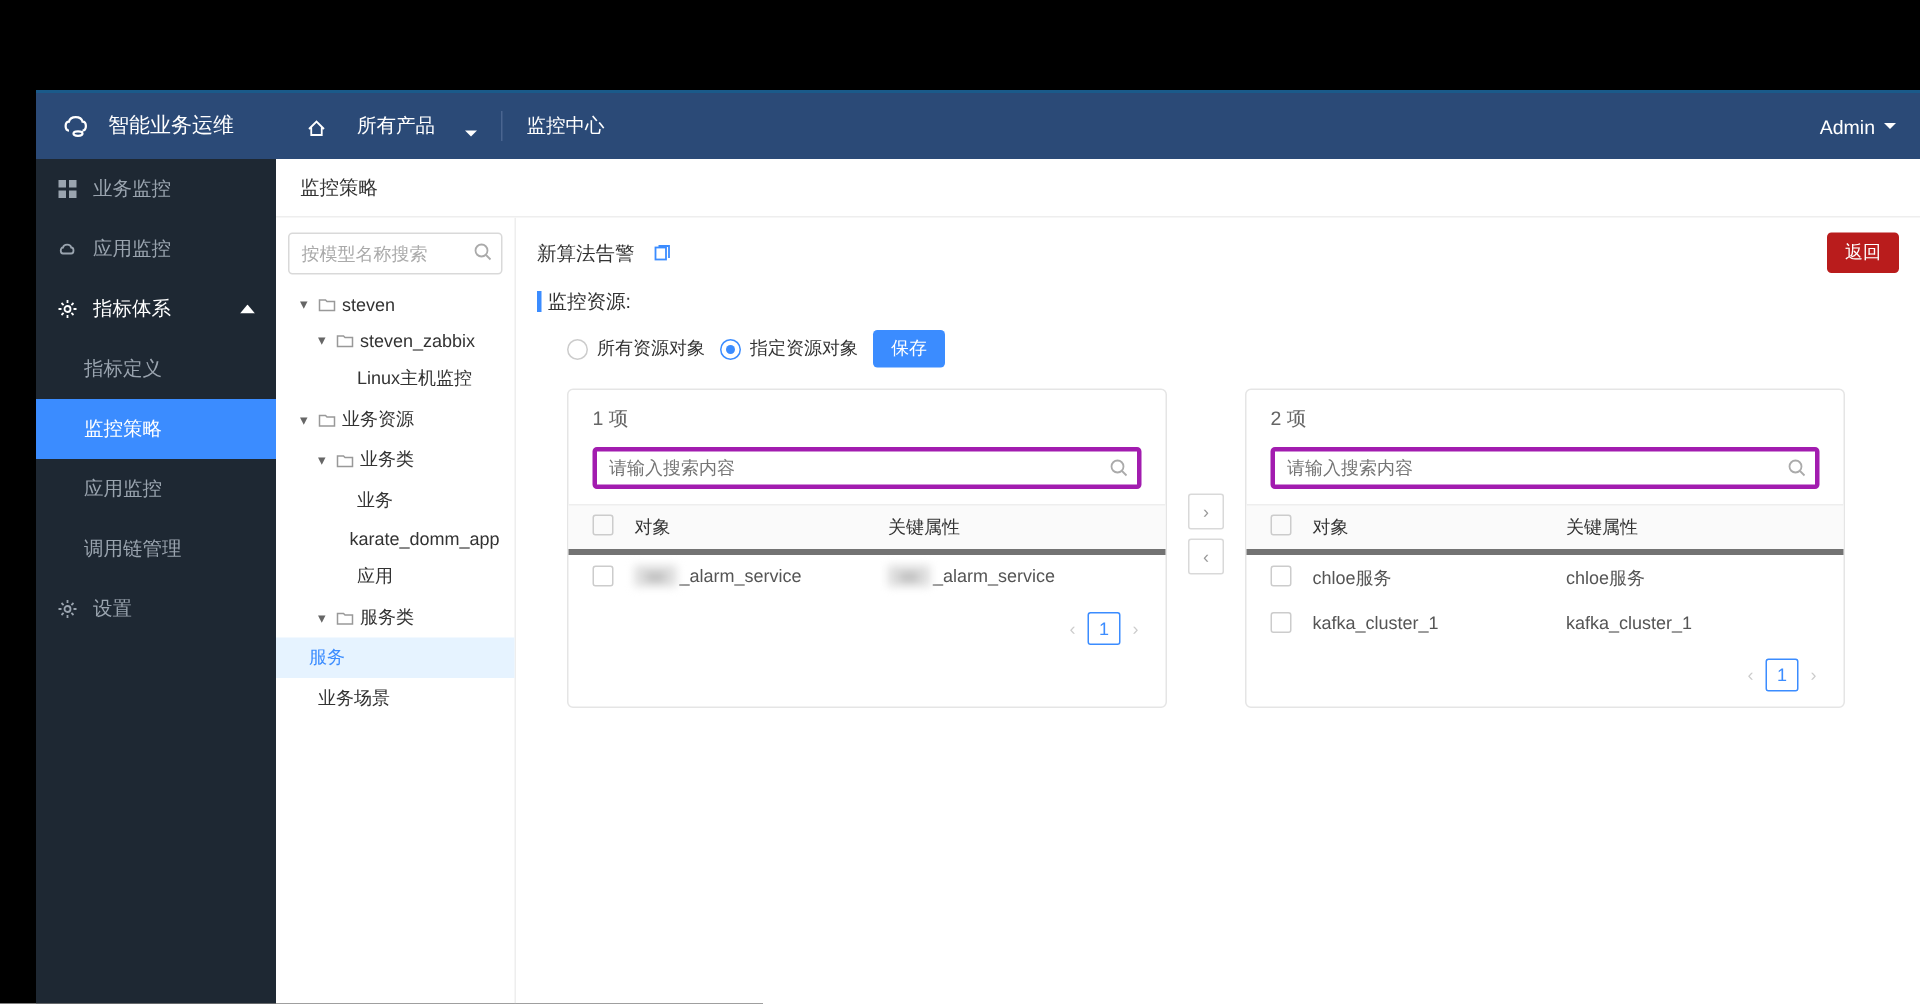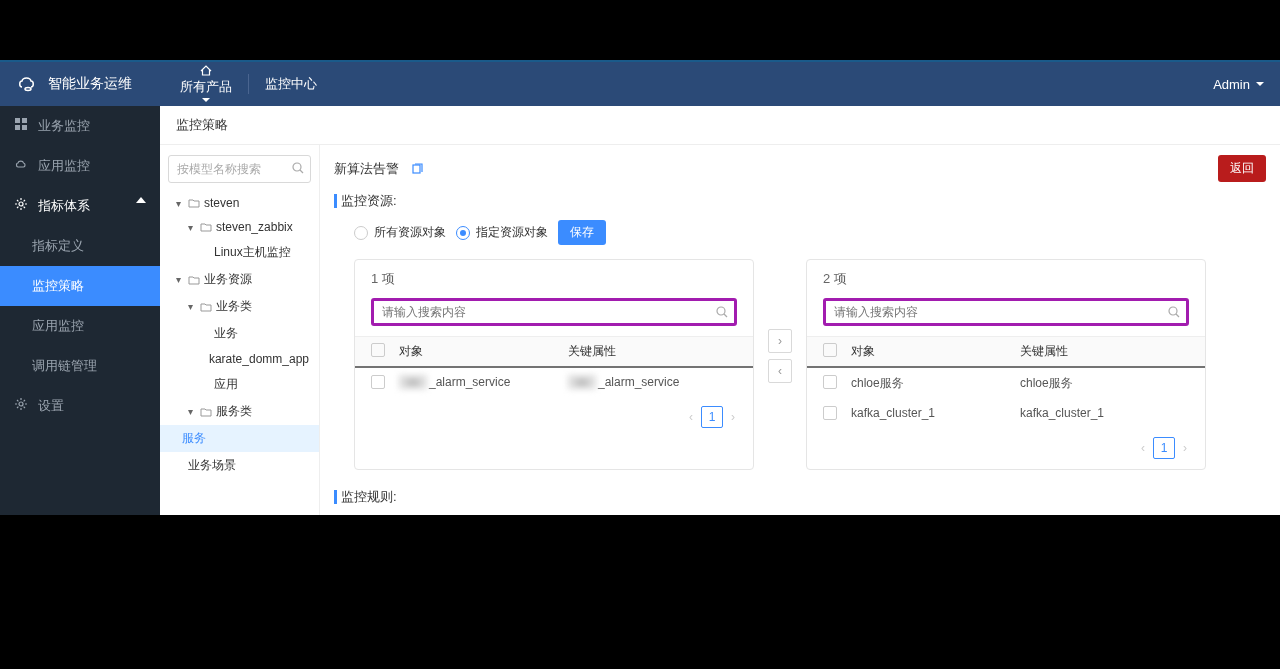--- a/index.html
+++ b/index.html
@@ -1,32 +1,32 @@
 <!DOCTYPE html>
 <html><head>
 <meta charset="utf-8">
 <style>
 * { margin: 0; padding: 0; box-sizing: border-box; }
 body { font-family: -apple-system, BlinkMacSystemFont, "Segoe UI", "PingFang SC", "Microsoft YaHei", sans-serif; font-size: 13px; color: #333; background: #000; }
-.app { width: 1280px; height: 515px; position: relative; }
+.app { width: 1280px; height: 669px; position: relative; padding-left: 24px; }
 .browser-chrome { height: 60px; background: #000; }
 
 .header { height: 46px; background: #2b4a77; display: flex; align-items: center; color: #fff; padding: 0 16px; border-top: 2px solid #1a5a8a; }
 .logo-wrap { display: flex; align-items: center; gap: 8px; width: 148px; }
 .logo-icon svg { width: 24px; height: 18px; }
 .logo-text { font-size: 14px; font-weight: 500; }
 .header-nav { display: flex; align-items: center; gap: 0; }
-.nav-item { display: flex; align-items: center; gap: 0; padding: 0 16px; cursor: pointer; font-size: 13px; flex-direction: column; }
+.nav-item { display: flex; align-items: flex-end; gap: 20px; padding: 0 16px; cursor: pointer; font-size: 13px; }
 .nav-divider { width: 1px; height: 20px; background: #4a6590; }
 .header-right { margin-left: auto; display: flex; align-items: center; gap: 6px; cursor: pointer; font-size: 13px; }
 
 .main { display: flex; height: 563px; }
 
 .sidebar { width: 160px; background: #1e2833; color: #9aa4af; }
-.sb-item { display: flex; align-items: flex-start; gap: 10px; padding: 11px 14px; cursor: pointer; font-size: 13px; }
+.sb-item { display: flex; align-items: center; gap: 10px; padding: 11px 14px; cursor: pointer; font-size: 13px; }
 .sb-item.expanded { color: #fff; }
 .sb-item.active { background: #3b8cff; color: #fff; }
 .sb-sub { padding-left: 32px; }
 .sb-icon { width: 14px; height: 14px; flex-shrink: 0; }
 .sb-caret { margin-left: auto; width: 10px; }
 
 .content { flex: 1; background: #fff; display: flex; flex-direction: column; overflow: hidden; }
 .content-title { padding: 10px 16px; font-size: 13px; font-weight: 500; border-bottom: 1px solid #eee; }
 .content-body { flex: 1; display: flex; overflow: hidden; }
 
@@ -62,21 +62,21 @@
 .radio-dot { width: 6px; height: 6px; background: #3b8cff; border-radius: 50%; }
 .save-btn { background: #3b8cff; color: #fff; border: none; padding: 4px 12px; border-radius: 3px; font-size: 12px; cursor: pointer; }
 
 .transfer { display: flex; gap: 14px; padding-left: 20px; }
 .transfer-box { width: 400px; border: 1px solid #e5e5e5; border-radius: 4px; background: #fff; }
 .transfer-header { padding: 10px 16px; font-size: 13px; color: #666; }
 .transfer-search { padding: 0 16px 10px; position: relative; }
 .transfer-search input { width: 100%; height: 28px; padding: 0 26px 0 8px; border: 3px solid #a21caf; border-radius: 3px; font-size: 12px; outline: none; }
 .transfer-search .ts-icon { position: absolute; right: 24px; top: 7px; color: #aaa; }
 .transfer-table { width: 100%; }
-.transfer-thead { display: flex; padding: 6px 16px; border-top: 1px solid #eee; border-bottom: 2px solid #737373; font-size: 12px; color: #333; background: #fafafa; }
+.transfer-thead { display: flex; padding: 6px 16px; border-top: 1px solid #eee; border-bottom: 4px solid #737373; font-size: 12px; color: #333; background: #fafafa; }
 .transfer-row { display: flex; padding: 7px 16px; font-size: 12px; color: #555; }
 .col-check { width: 28px; }
 .col-obj { flex: 1; }
 .col-key { flex: 1; }
 .checkbox { width: 14px; height: 14px; border: 1px solid #ccc; border-radius: 2px; cursor: pointer; }
 .blur-text { filter: blur(3px); background: #ddd; color: #888; margin-right: 2px; padding: 0 8px; }
 .transfer-pag { display: flex; justify-content: flex-end; align-items: center; gap: 6px; padding: 10px 16px; }
 .pag-arrow { color: #ccc; font-size: 12px; cursor: pointer; padding: 2px; }
 .pag-num { width: 22px; height: 22px; border: 1px solid #3b8cff; color: #3b8cff; display: flex; align-items: center; justify-content: center; font-size: 12px; border-radius: 2px; cursor: pointer; }
 .transfer-arrows { display: flex; flex-direction: column; gap: 6px; align-self: flex-start; margin-top: 70px; }
@@ -389,35 +389,17 @@
                 </div>
                 <div class="transfer-pag">
                   <span class="pag-arrow">‹</span>
                   <span class="pag-num">1</span>
                   <span class="pag-arrow">›</span>
                 </div>
               </div>
             </div>
           </div>
 
-          <div class="section">
-            <div class="section-label">
-              <span class="section-bar"></span>
-              <span>监控规则:</span>
-            </div>
-            <div class="rule-row">
-              <div class="rule-search">
-                <input placeholder="按指标检索" style="">
-                <button class="rule-search-btn">
-                  <svg width="14" height="14" viewBox="0 0 14 14" fill="none" stroke="#fff" stroke-width="1.5">
-                      <circle cx="6" cy="6" r="4"></circle>
-                      <path d="M9 9l3 3"></path>
-                    </svg>
-                </button>
-              </div>
-              <button class="add-rule-btn">添加监控规则</button>
-            </div>
-          </div>
         </div>
       </div>
     </div>
   </div>
 </div>
 
 </body></html>

